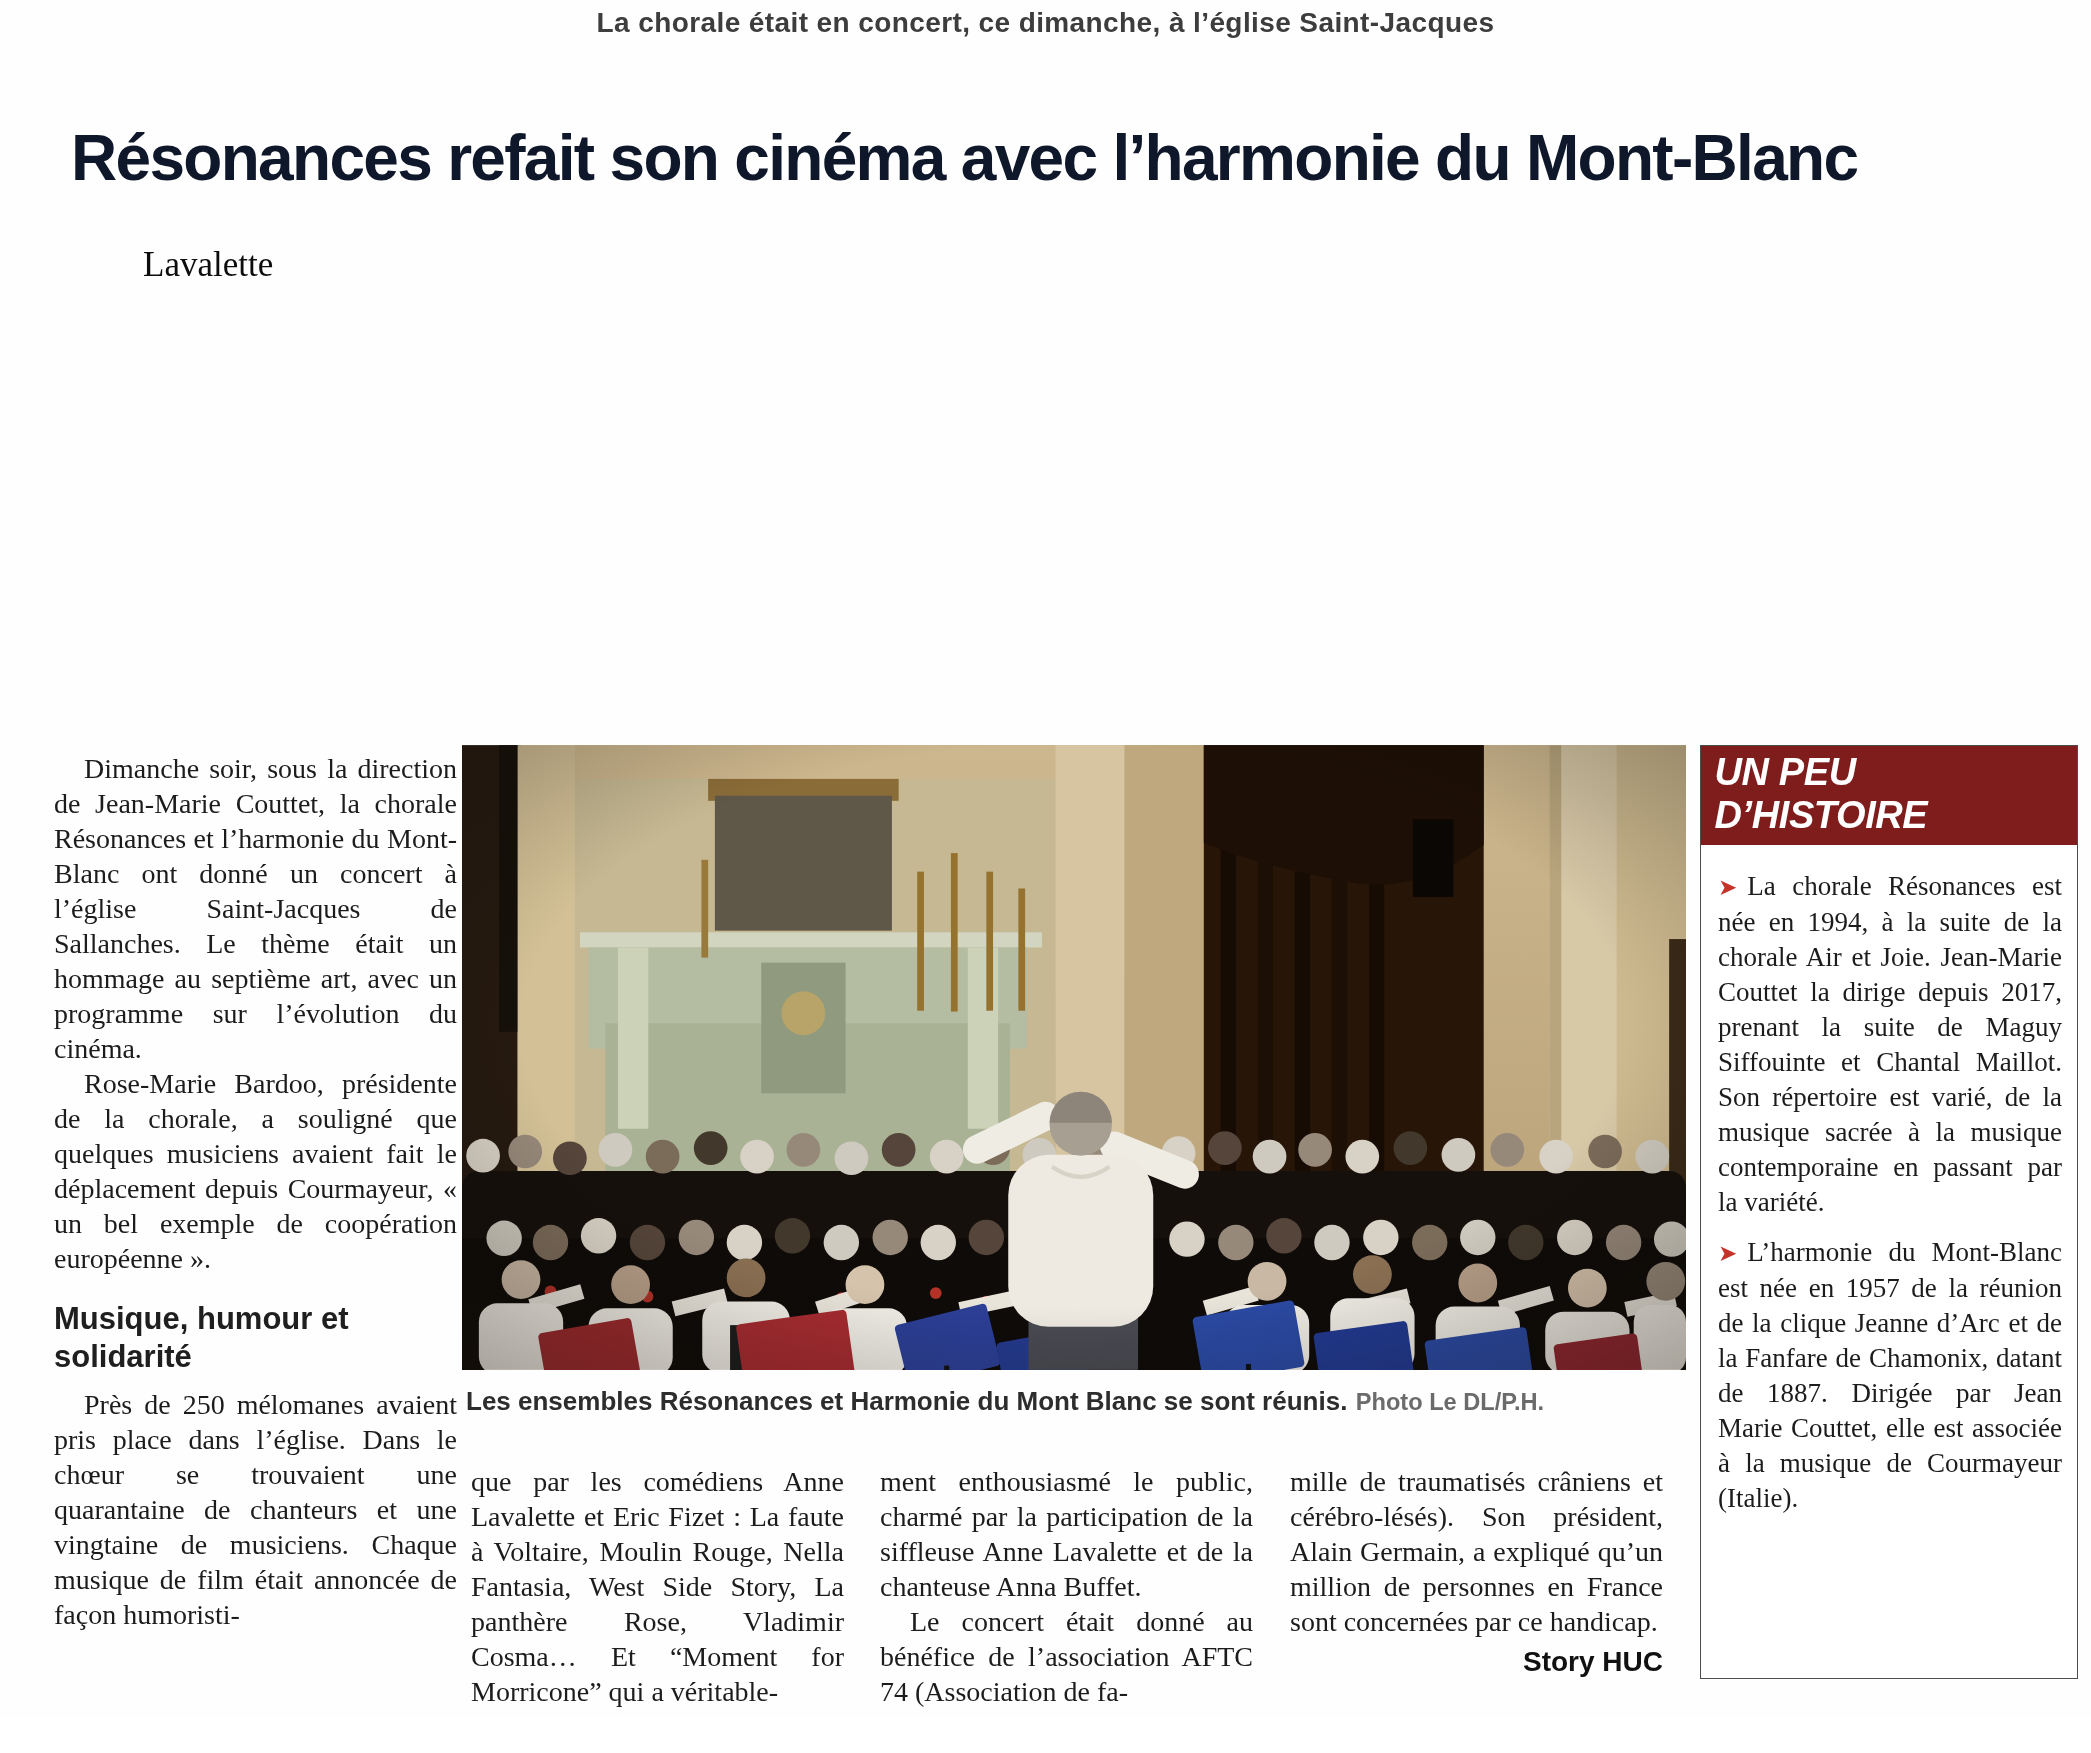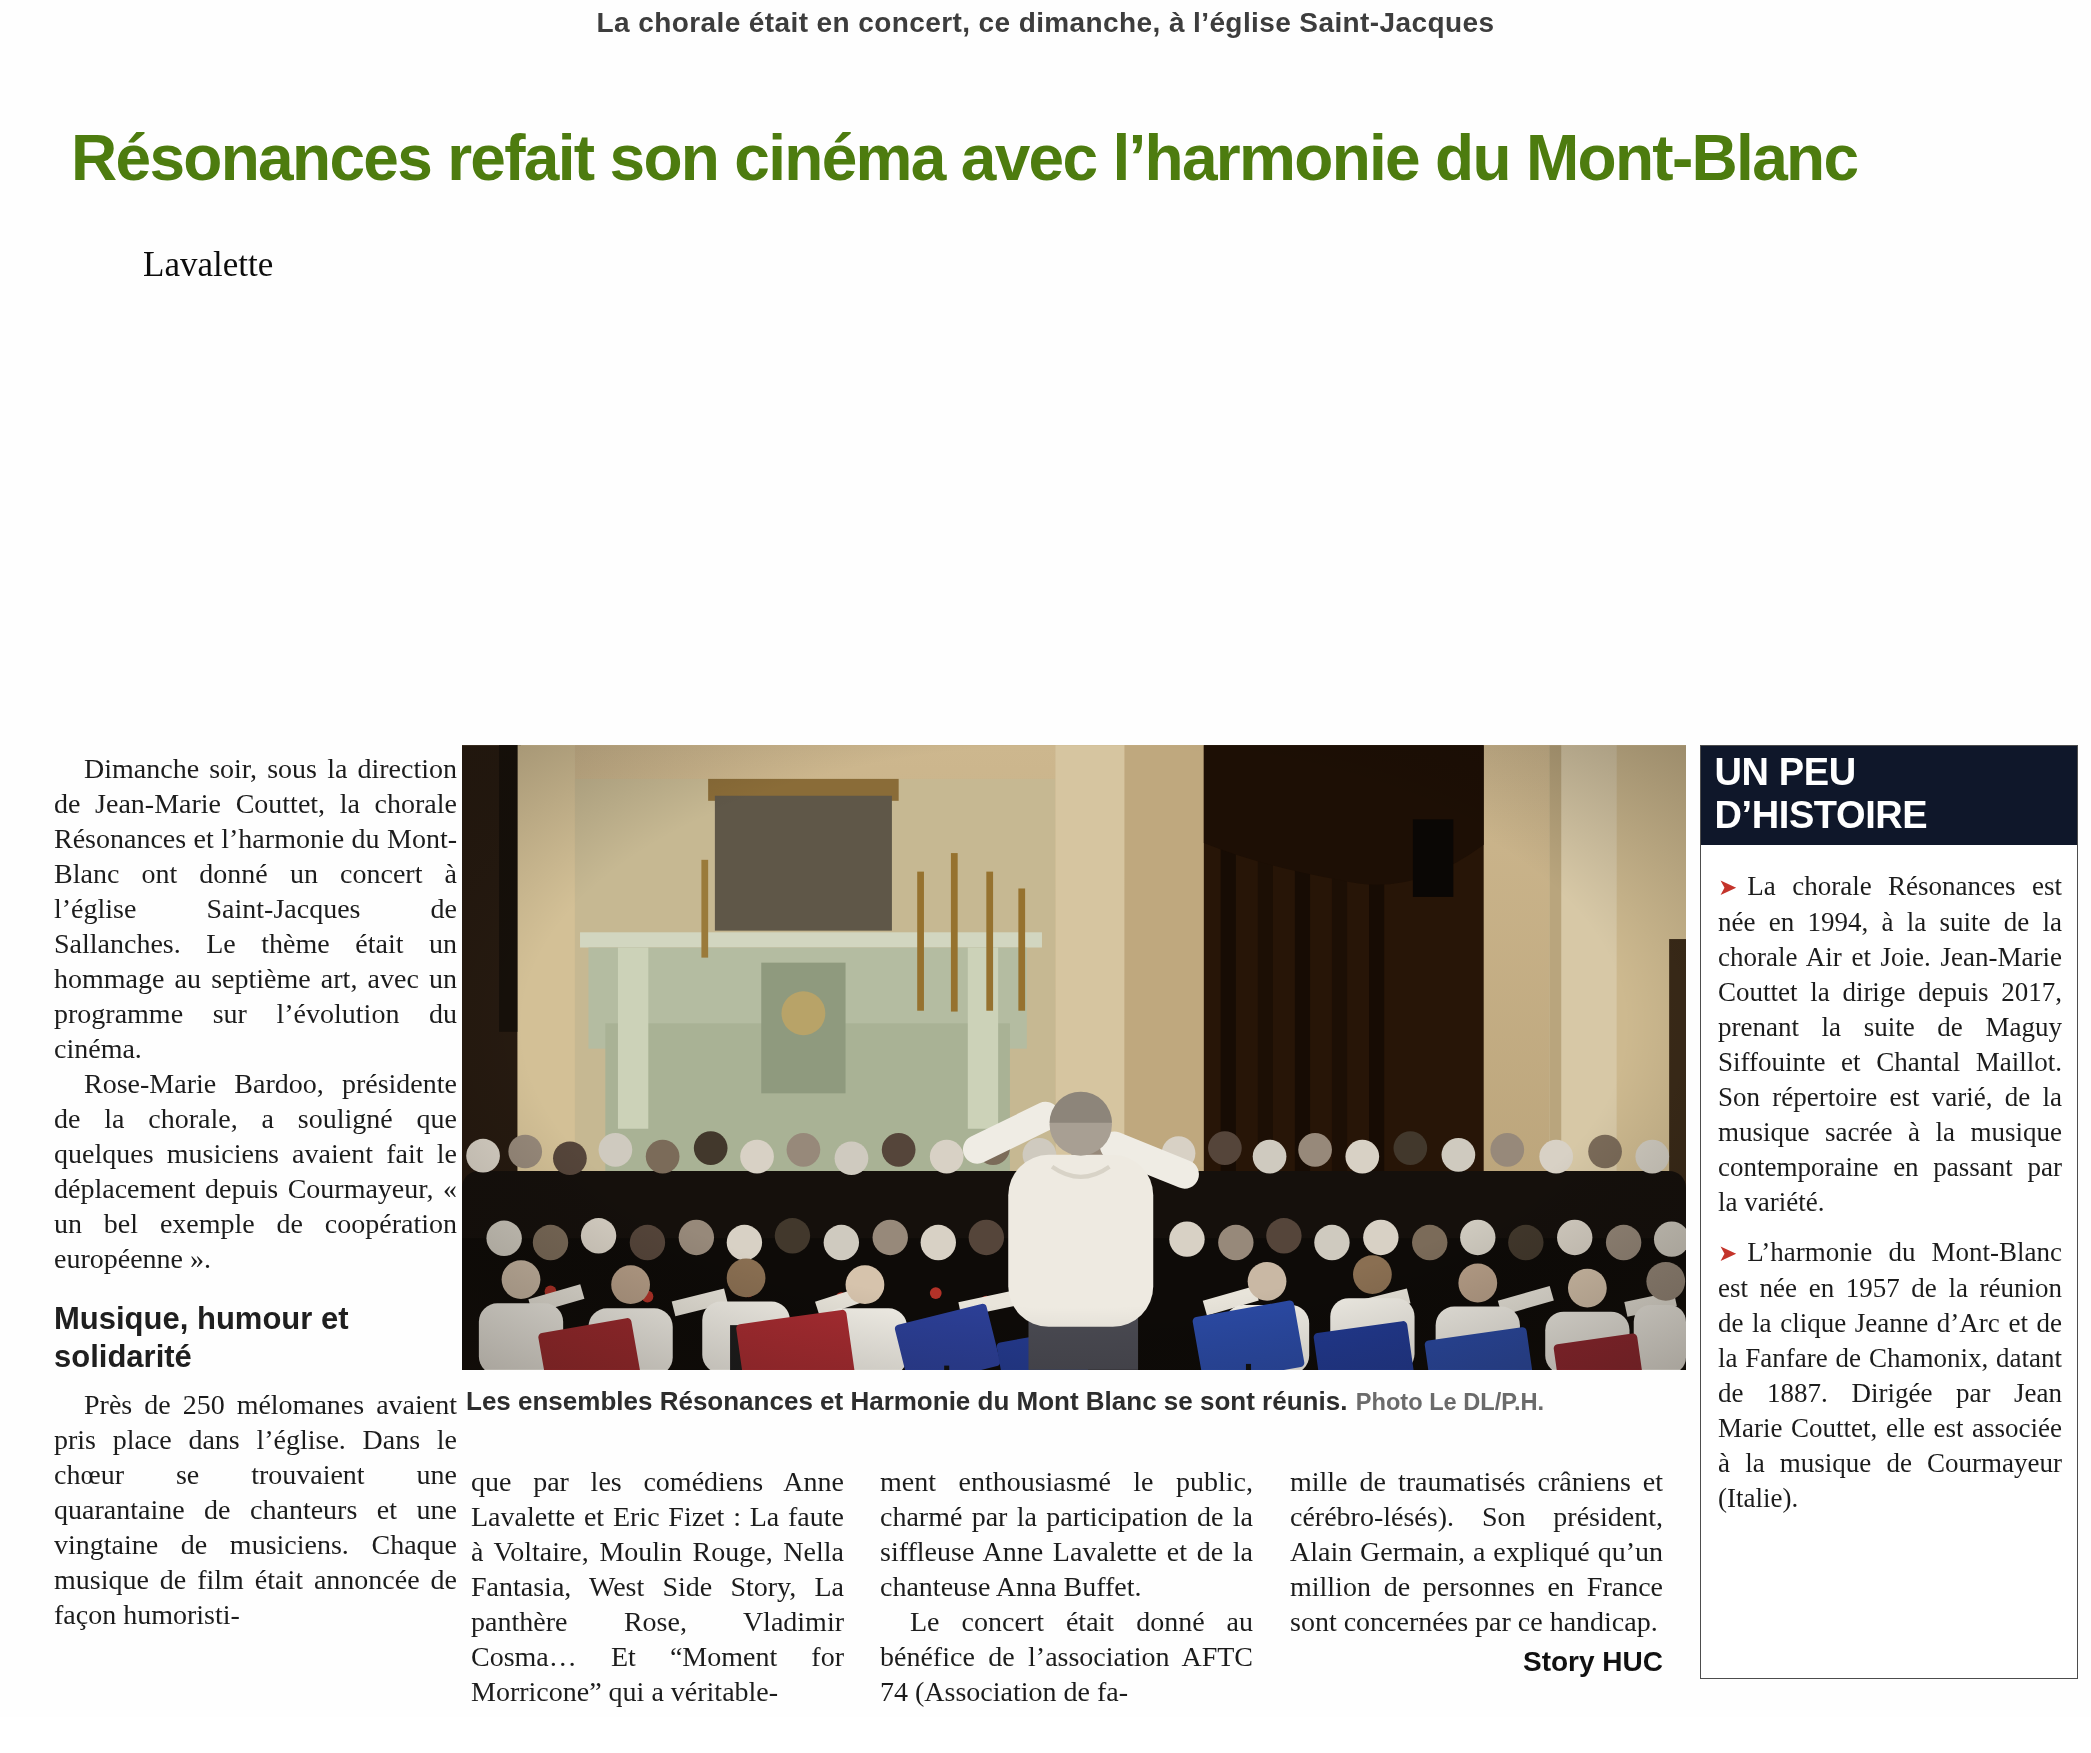--- a/index.html
+++ b/index.html
@@ -5,21 +5,21 @@
   html,body{margin:0;padding:0;background:#ffffff;}
   .page{position:relative;width:2091px;height:1717px;background:#fefefe;overflow:hidden;
         font-family:"Liberation Serif", serif;color:#1c1c1c;}
 
   .kicker{position:absolute;top:6.7px;left:0;width:2091px;text-align:center;
           font-family:"Liberation Sans", sans-serif;font-weight:bold;font-size:28px;
           color:#3d3d3d;letter-spacing:0.4px;}
 
   .headline{position:absolute;top:78px;left:71px;width:1965px;
             font-family:"Liberation Sans", sans-serif;font-weight:bold;font-size:64px;
-            color:#4d7c0f;letter-spacing:-1.7px;white-space:nowrap;}
+            color:#0f172a;letter-spacing:-1.7px;white-space:nowrap;}
 
   .dateline{position:absolute;top:245px;left:143px;font-size:35px;color:#0d0d0d;}
 
   .body-text{font-size:28px;line-height:35px;text-align:justify;}
   .body-text p{margin:0;}
   p.indent{text-indent:30px;}
 
   .col1{position:absolute;left:54px;top:751px;width:403px;}
   .subhead{font-family:"Liberation Sans", sans-serif;font-weight:bold;font-size:31px;
            line-height:38px;color:#1f1f1f;margin:23.6px 0 11.8px 0;text-align:left;}
@@ -252,21 +252,21 @@
   <div class="bcol bcol3 body-text">
     <p>ment enthousiasmé le public, charmé par la participation de la siffleuse Anne Lavalette et de la chanteuse Anna Buffet.</p>
     <p class="indent">Le concert était donné au bénéfice de l’association AFTC 74 (Association de fa-</p>
   </div>
   <div class="bcol bcol4 body-text">
     <p>mille de traumatisés crâniens et cérébro-lésés). Son président, Alain Germain, a expliqué qu’un million de personnes en France sont concernées par ce handicap.</p>
     <div class="byline">Story HUC</div>
   </div>
 
   <aside class="sidebar">
-    <span class="sidebar-title" style="background: #0f172a;">UN PEU D’HISTOIRE</span>
+    <span class="sidebar-title" style="background: #7f1d1d; font-style: italic;">UN PEU D’HISTOIRE</span>
     <div class="sidebar-body">
       <p class="sb-item"><span class="arrow" style="color: rgb(196, 52, 43);">➤</span><span>La chorale Résonances est née en 1994, à la suite de la chorale Air et Joie. Jean-Marie Couttet la dirige depuis 2017, prenant la suite de Maguy Siffouinte et Chantal Maillot. Son répertoire est varié, de la musique sacrée à la musique contemporaine en passant par la variété.</span></p>
       <p class="sb-item"><span class="arrow" style="color: rgb(196, 52, 43);">➤</span><span>L’harmonie du Mont-Blanc est née en 1957 de la réunion de la clique Jeanne d’Arc et de la Fanfare de Chamonix, datant de 1887. Dirigée par Jean Marie Couttet, elle est associée à la musique de Courmayeur (Italie).</span></p>
     </div>
   </aside>
 
 </div>
 
 
 </body></html>

